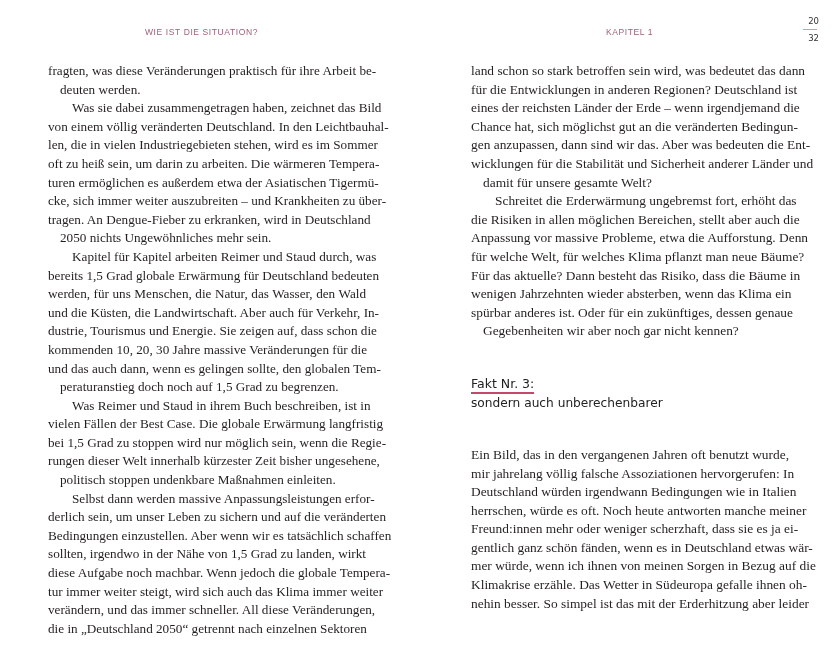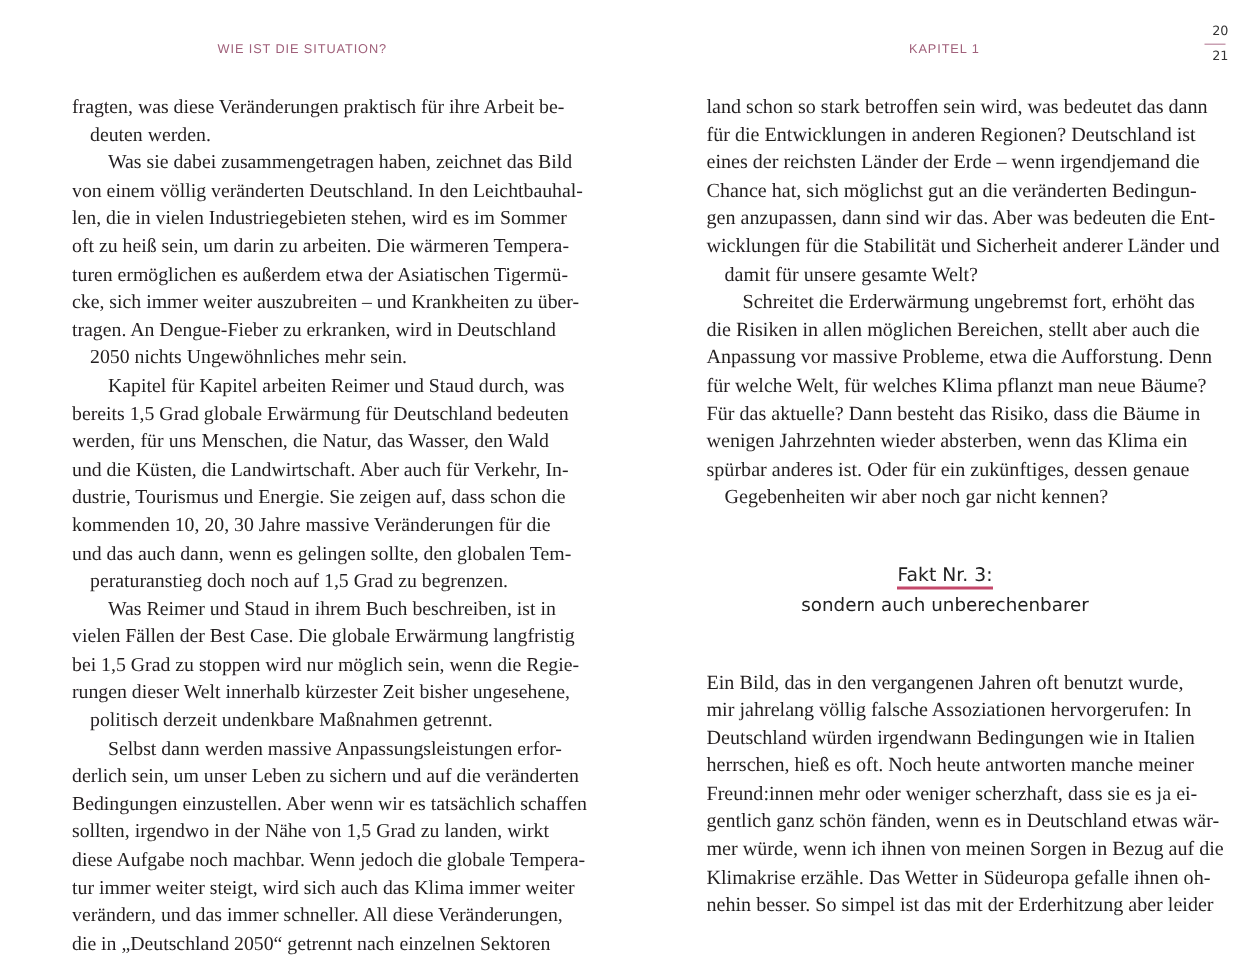--- a/index.html
+++ b/index.html
@@ -22,36 +22,36 @@
   .folio .rule { height: 1px; background: #c9a0b2; margin: 3px 2px 4px 2px; }
   .column {
     position: absolute; top: 62px; width: 318px;
     font-size: 13.4px; line-height: 18.6px; text-align: justify; hyphens: manual;
   }
   #col-left { left: 48px; }
   #col-right { left: 471px; }
   .line { display: block; text-align: justify; text-align-last: justify; white-space: nowrap; height: 18.6px; overflow: visible; }
   .line.last { text-align-last: left; margin-left: 12px; }
   .line.first-indent { padding-left: 24px; }
-  .fact-box { text-align: center; margin-top: 34px; margin-bottom: 34px; font-family: "DejaVu Sans", "Liberation Sans", sans-serif; }
+  .fact-box { margin-top: 34px; margin-bottom: 34px; font-family: "DejaVu Sans", "Liberation Sans", sans-serif; }
   .fact-title {
     display: inline-block; font-size: 12.5px; color: #222; line-height: 16px;
     border-bottom: 2px solid #c4486a; padding-bottom: 0px;
   }
   .fact-sub { font-size: 12.2px; line-height: 18px; color: #222; margin-top: 2px; }
 </style>
 </head>
 <body>
 
 <div id="head-left" class="running-head">WIE IST DIE  SITUATION?</div>
 <div id="head-right" class="running-head">KAPITEL 1</div>
 <div class="folio">
   <div>20</div>
   <div class="rule"></div>
-  <div>21</div>
+  <div>32</div>
 </div>
 
 <div id="col-left" class="column" style="font-size: 13.2px;">
     <span class="line">fragten, was diese Veränderungen praktisch für ihre Arbeit be-</span>
     <span class="line last">deuten werden.</span>
     <span class="line first-indent">Was sie dabei zusammengetragen haben, zeichnet das Bild</span>
     <span class="line">von einem völlig veränderten Deutschland. In den Leichtbauhal-</span>
     <span class="line">len, die in vielen Industriegebieten stehen, wird es im Sommer</span>
     <span class="line">oft zu heiß sein, um darin zu arbeiten. Die wärmeren Tempera-</span>
     <span class="line">turen ermöglichen es außerdem etwa der Asiatischen Tigermü-</span>
@@ -63,21 +63,21 @@
     <span class="line">werden, für uns Menschen, die Natur, das Wasser, den Wald</span>
     <span class="line">und die Küsten, die Landwirtschaft. Aber auch für Verkehr, In-</span>
     <span class="line">dustrie, Tourismus und Energie. Sie zeigen auf, dass schon die</span>
     <span class="line">kommenden 10, 20, 30 Jahre massive Veränderungen für die</span>
     <span class="line">und das auch dann, wenn es gelingen sollte, den globalen Tem-</span>
     <span class="line last">peraturanstieg doch noch auf 1,5 Grad zu begrenzen.</span>
     <span class="line first-indent">Was Reimer und Staud in ihrem Buch beschreiben, ist in</span>
     <span class="line">vielen Fällen der Best Case. Die globale Erwärmung langfristig</span>
     <span class="line">bei 1,5 Grad zu stoppen wird nur möglich sein, wenn die Regie-</span>
     <span class="line">rungen dieser Welt innerhalb kürzester Zeit bisher ungesehene,</span>
-    <span class="line last">politisch derzeit undenkbare Maßnahmen getrennt.</span>
+    <span class="line last">politisch stoppen undenkbare Maßnahmen einleiten.</span>
     <span class="line first-indent">Selbst dann werden massive Anpassungsleistungen erfor-</span>
     <span class="line">derlich sein, um unser Leben zu sichern und auf die veränderten</span>
     <span class="line">Bedingungen einzustellen. Aber wenn wir es tatsächlich schaffen</span>
     <span class="line">sollten, irgendwo in der Nähe von 1,5 Grad zu landen, wirkt</span>
     <span class="line">diese Aufgabe noch machbar. Wenn jedoch die globale Tempera-</span>
     <span class="line">tur immer weiter steigt, wird sich auch das Klima immer weiter</span>
     <span class="line">verändern, und das immer schneller. All diese Veränderungen,</span>
     <span class="line">die in „Deutschland 2050“ getrennt nach einzelnen Sektoren</span>
   </div>
 
@@ -100,20 +100,20 @@
       <span class="line last">Gegebenheiten wir aber noch gar nicht kennen?</span>
     </div>
   <div class="fact-box">
     <div class="fact-title">Fakt Nr. 3:</div>
     <div class="fact-sub" style="margin-top:0">sondern auch unberechenbarer</div>
   </div>
   <div id="right-after">
       <span class="line">Ein Bild, das in den vergangenen Jahren oft benutzt wurde,</span>
       <span class="line">mir jahrelang völlig falsche Assoziationen hervorgerufen: In</span>
       <span class="line">Deutschland würden irgendwann Bedingungen wie in Italien</span>
-      <span class="line">herrschen, hieß es oft. Noch heute antworten manche meiner</span>
+      <span class="line">herrschen, würde es oft. Noch heute antworten manche meiner</span>
       <span class="line">Freund:innen mehr oder weniger scherzhaft, dass sie es ja ei-</span>
       <span class="line">gentlich ganz schön fänden, wenn es in Deutschland etwas wär-</span>
       <span class="line">mer würde, wenn ich ihnen von meinen Sorgen in Bezug auf die</span>
       <span class="line">Klimakrise erzähle. Das Wetter in Südeuropa gefalle ihnen oh-</span>
       <span class="line">nehin besser. So simpel ist das mit der Erderhitzung aber leider</span>
     </div>
 </div>
 
 </body></html>

